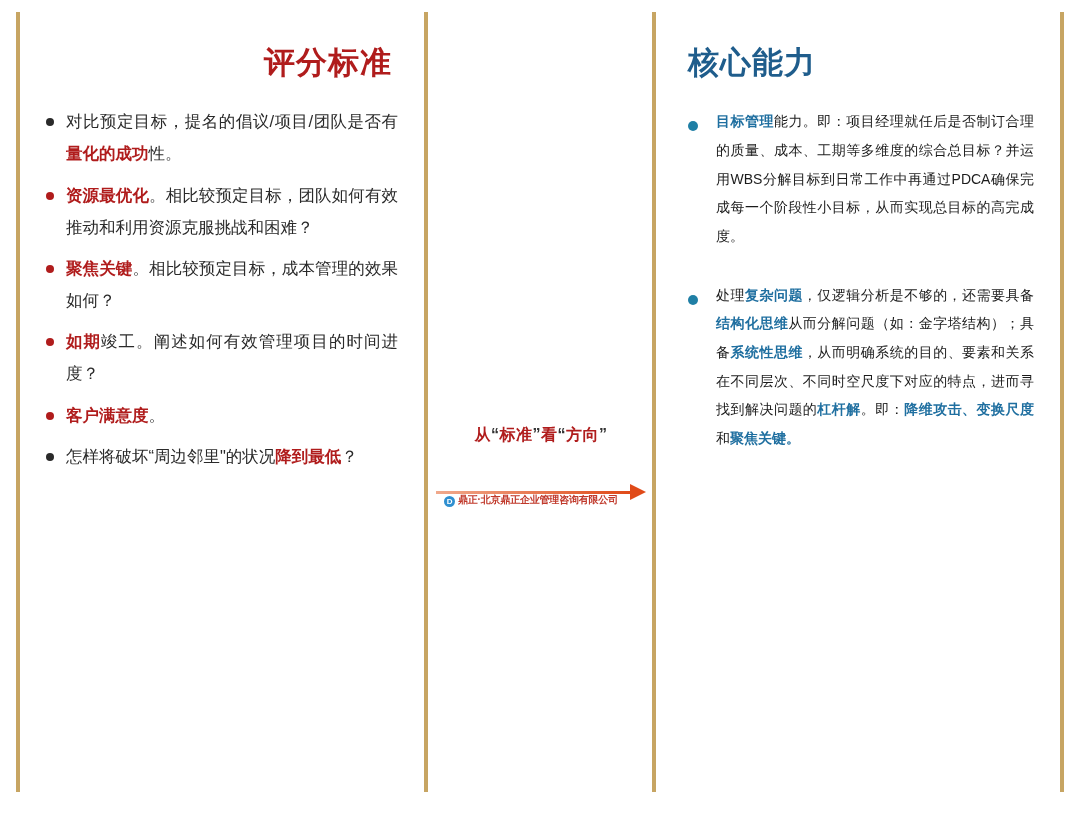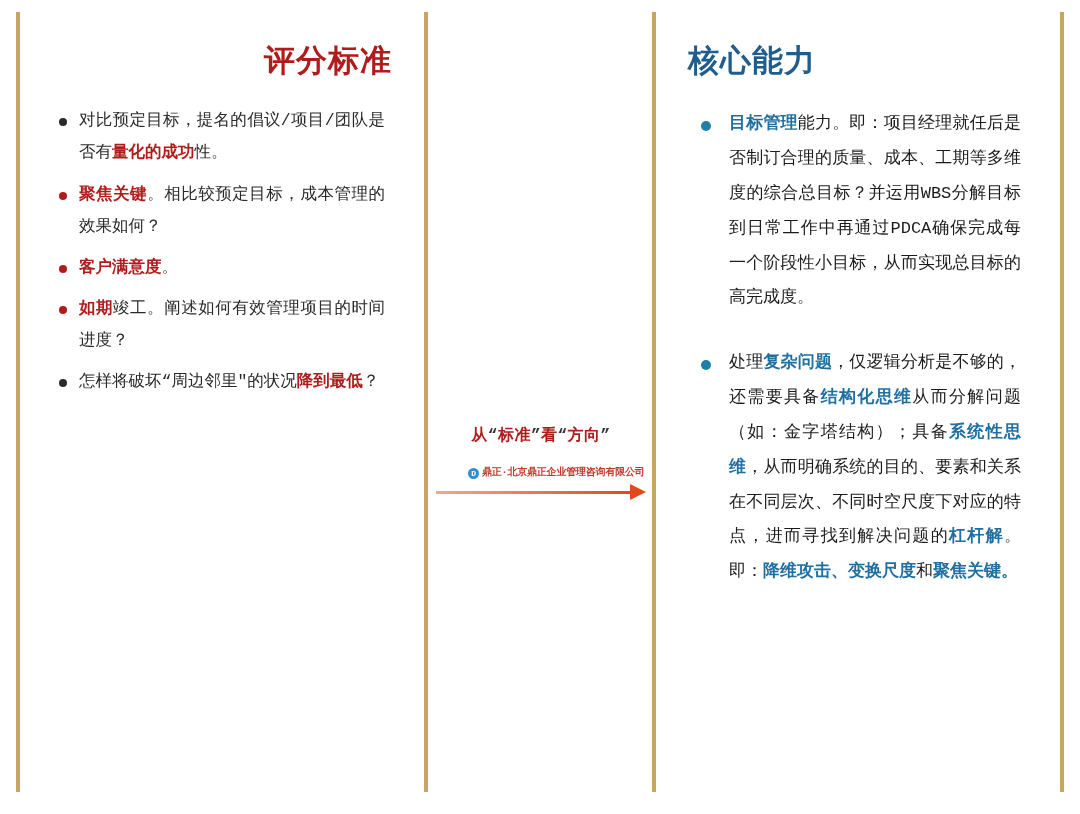--- a/index.html
+++ b/index.html
@@ -13,21 +13,20 @@
     font-family: "Liberation Sans", sans-serif;
     overflow: hidden;
     position: relative;
   }
   .page {
     position: relative;
     width: 1080px;
     height: 814px;
     box-sizing: border-box;
     padding: 8px 0 0 0;
-    font-family: Liberation Mono, monospace;
   }
   
   .panel {
     position: absolute;
     box-sizing: border-box;
     background: #ffffff;
   }
   .panel-left {
     left: 16px;
     top: 12px;
@@ -59,21 +58,21 @@
     text-align: left;
     color: #1f5d8c;
     font-size: 31px;
     font-weight: bold;
     letter-spacing: 1px;
     margin: 14px 0 26px 2px;
     line-height: 1.2;
   }
   ul.bullets {
     list-style: none;
-    margin: 13px;
+    margin: 0;
     padding: 0;
   }
   ul.bullets li {
     position: relative;
     padding-left: 22px;
     margin-bottom: 9px;
     font-size: 16.5px;
     line-height: 1.95;
     color: #2a2a2a;
     text-align: justify;
@@ -85,21 +84,21 @@
     top: 13px;
     width: 8px;
     height: 8px;
     border-radius: 50%;
     background: #2a2a2a;
   }
   ul.bullets li.red-dot::before { background: #b01c1c; }
   ul.bullets.blue li {
     padding-left: 30px;
     margin-bottom: 30px;
-    font-size: 17px;
+    font-size: 14px;
     line-height: 2.05;
     color: #1b1b1b;
   }
   ul.bullets.blue li::before {
     background: #1f7fa5;
     width: 10px;
     height: 10px;
     left: 2px;
     top: 14px;
   }
@@ -142,29 +141,28 @@
     top: 4px;
     width: 0;
     height: 0;
     border-top: 8px solid transparent;
     border-bottom: 8px solid transparent;
     border-left: 16px solid #e04a18;
   }
   .watermark {
     position: absolute;
     left: 12px;
-    top: 40px;
+    top: 68px;
     width: 200px;
     text-align: left;
     font-size: 10px;
     color: #3a3a3a;
     white-space: nowrap;
     font-weight: bold;
     letter-spacing: -0.2px;
-    margin-left: 24px;
   }
   .wm-logo {
     display: inline-block;
     width: 11px;
     height: 11px;
     border-radius: 50%;
     background: #2f8fd0;
     color: #fff;
     font-size: 8px;
     line-height: 11px;
@@ -184,23 +182,24 @@
 </style>
 </head>
 <body>
 
 <div class="page">
 
   <div class="panel panel-left">
     <div class="title-left">评分标准</div>
     <ul class="bullets" id="left-list">
         <li><span>对比预定目标，提名的倡议/项目/团队是否有</span><span class="hl-red">量化的成功</span><span>性。</span></li>
+        <li class="red-dot"><span class="hl-red">资源最优化</span><span>。相比较预定目标，团队如何有效推动和利用资源克服挑战和困难？</span></li>
         <li class="red-dot"><span class="hl-red">聚焦关键</span><span>。相比较预定目标，成本管理的效果如何？</span></li>
+        <li class="red-dot"><span class="hl-red">如期</span><span>竣工。阐述如何有效管理项目的时间进度？</span></li>
         <li class="red-dot"><span class="hl-red">客户满意度</span><span>。</span></li>
-        <li class="red-dot"><span class="hl-red">如期</span><span>竣工。阐述如何有效管理项目的时间进度？</span></li>
         <li><span>怎样将破坏“周边邻里"的状况</span><span class="hl-red">降到最低</span><span>？</span></li>
       </ul>
   </div>
 
   <div class="center">
     <div class="center-caption">
       <span>从</span><span class="q">“</span><span class="dir">标准</span><span class="q">”</span><span>看</span><span class="q">“</span><span class="dir">方向</span><span class="q">”</span>
     </div>
     <div class="arrow-wrap">
       <div class="arrow-line"></div>

